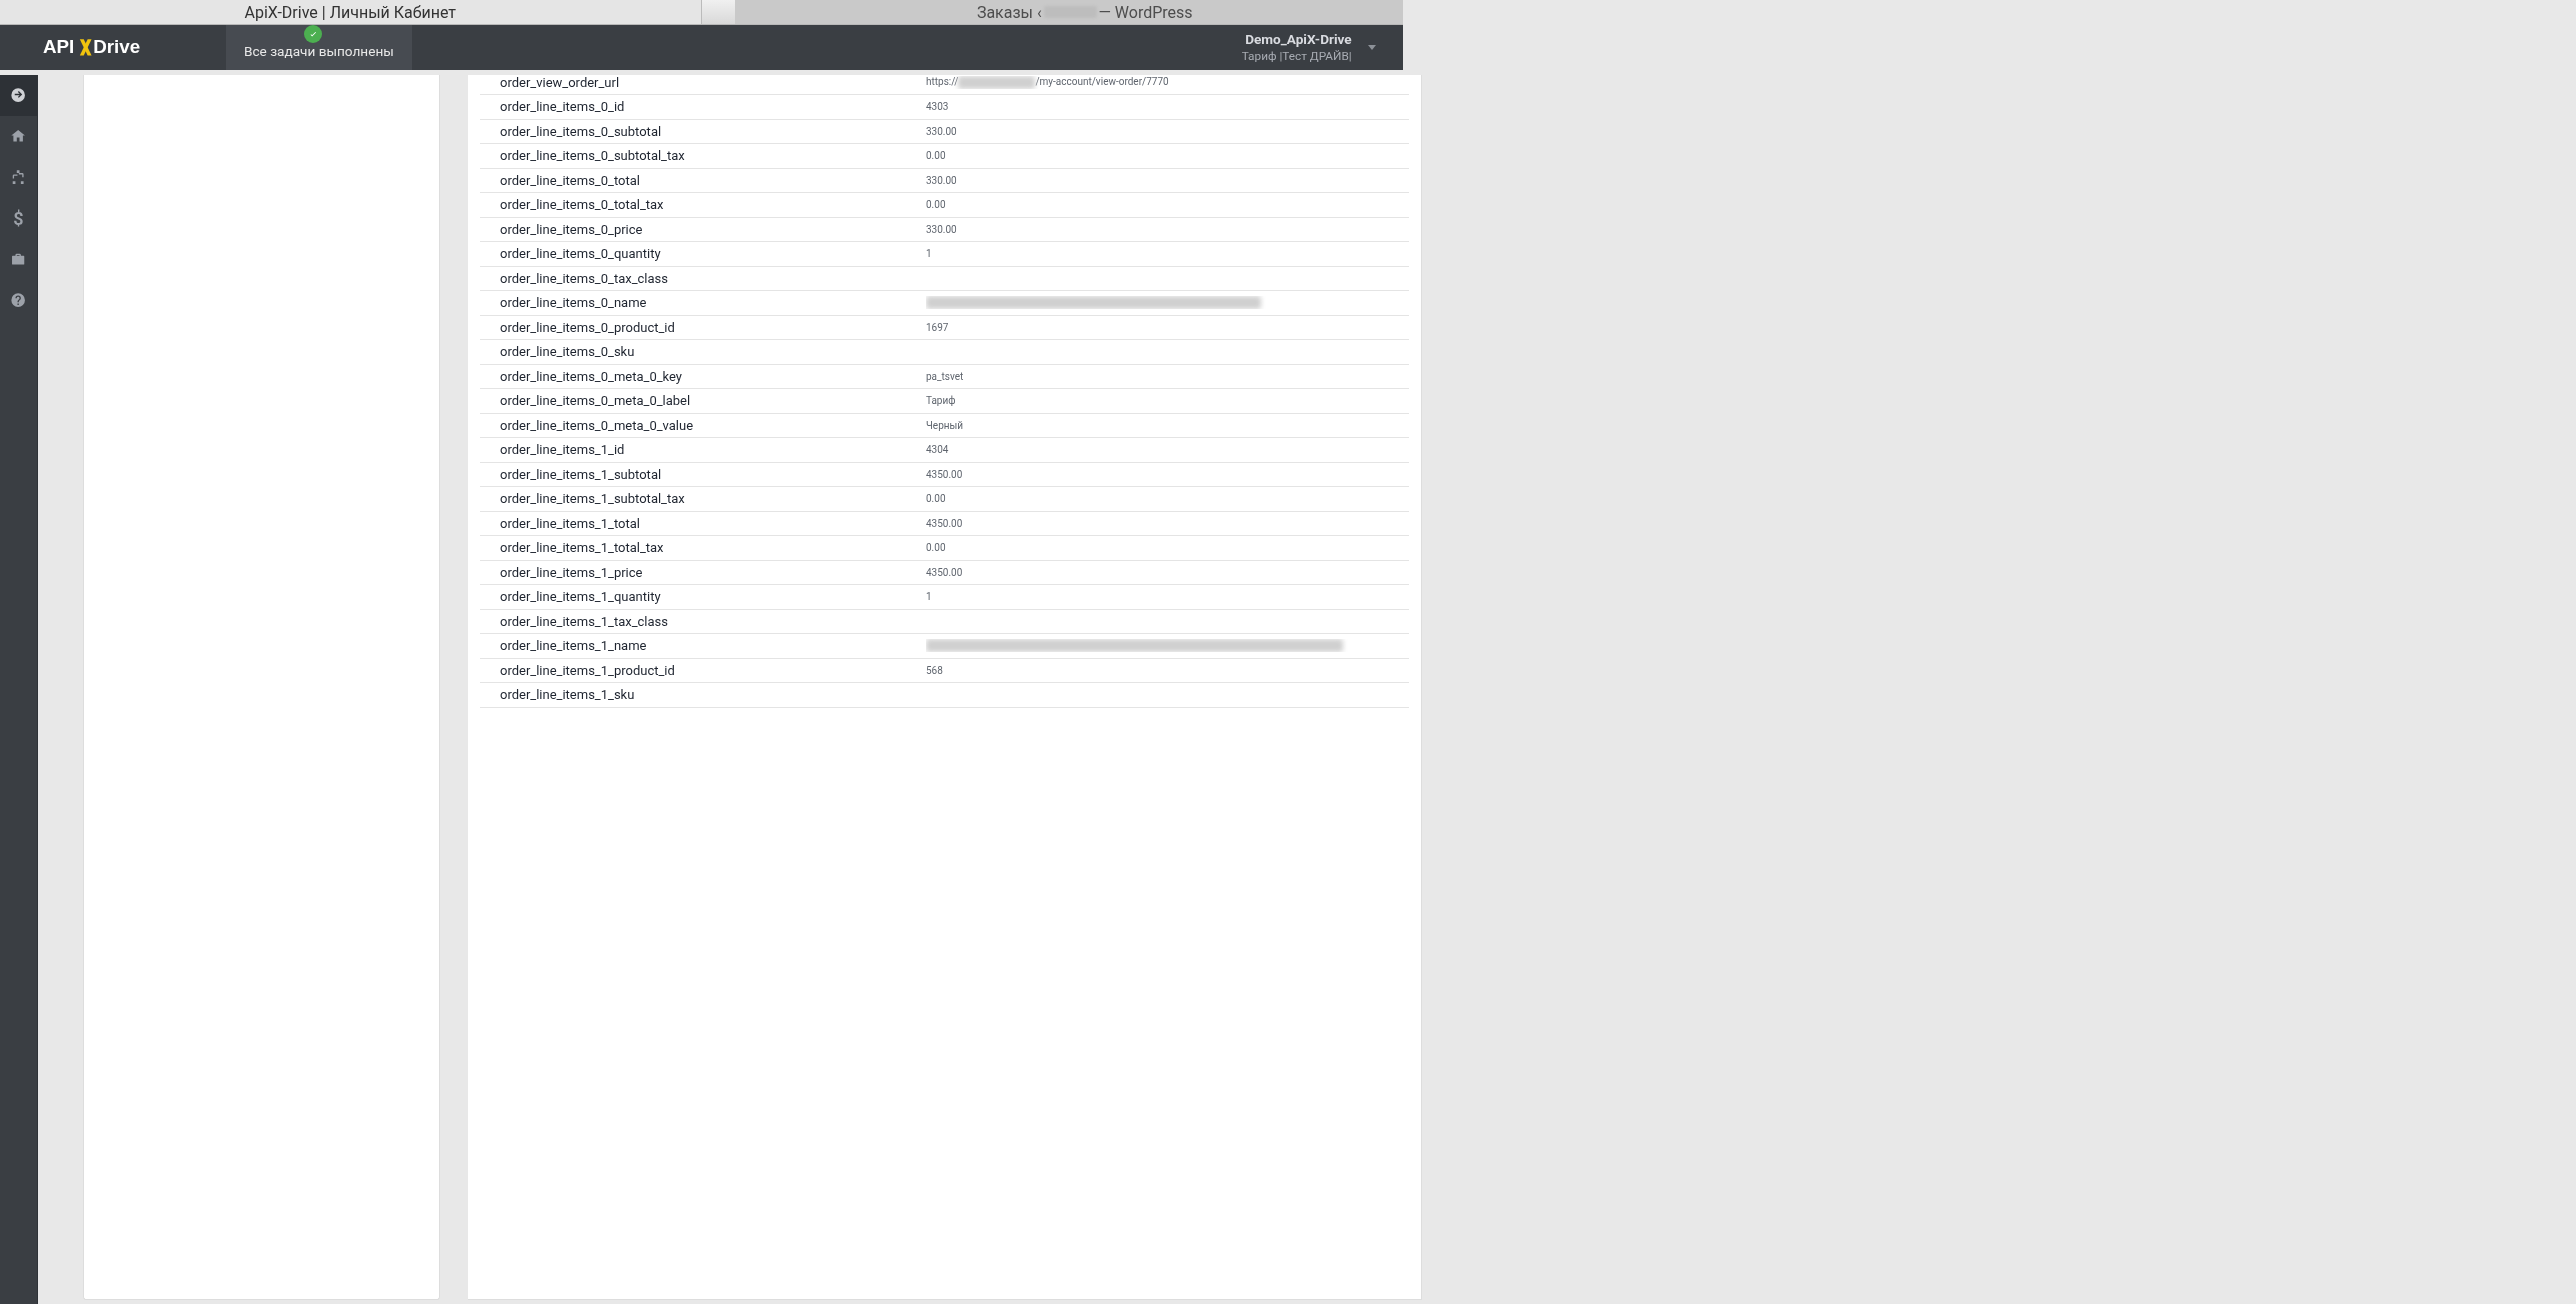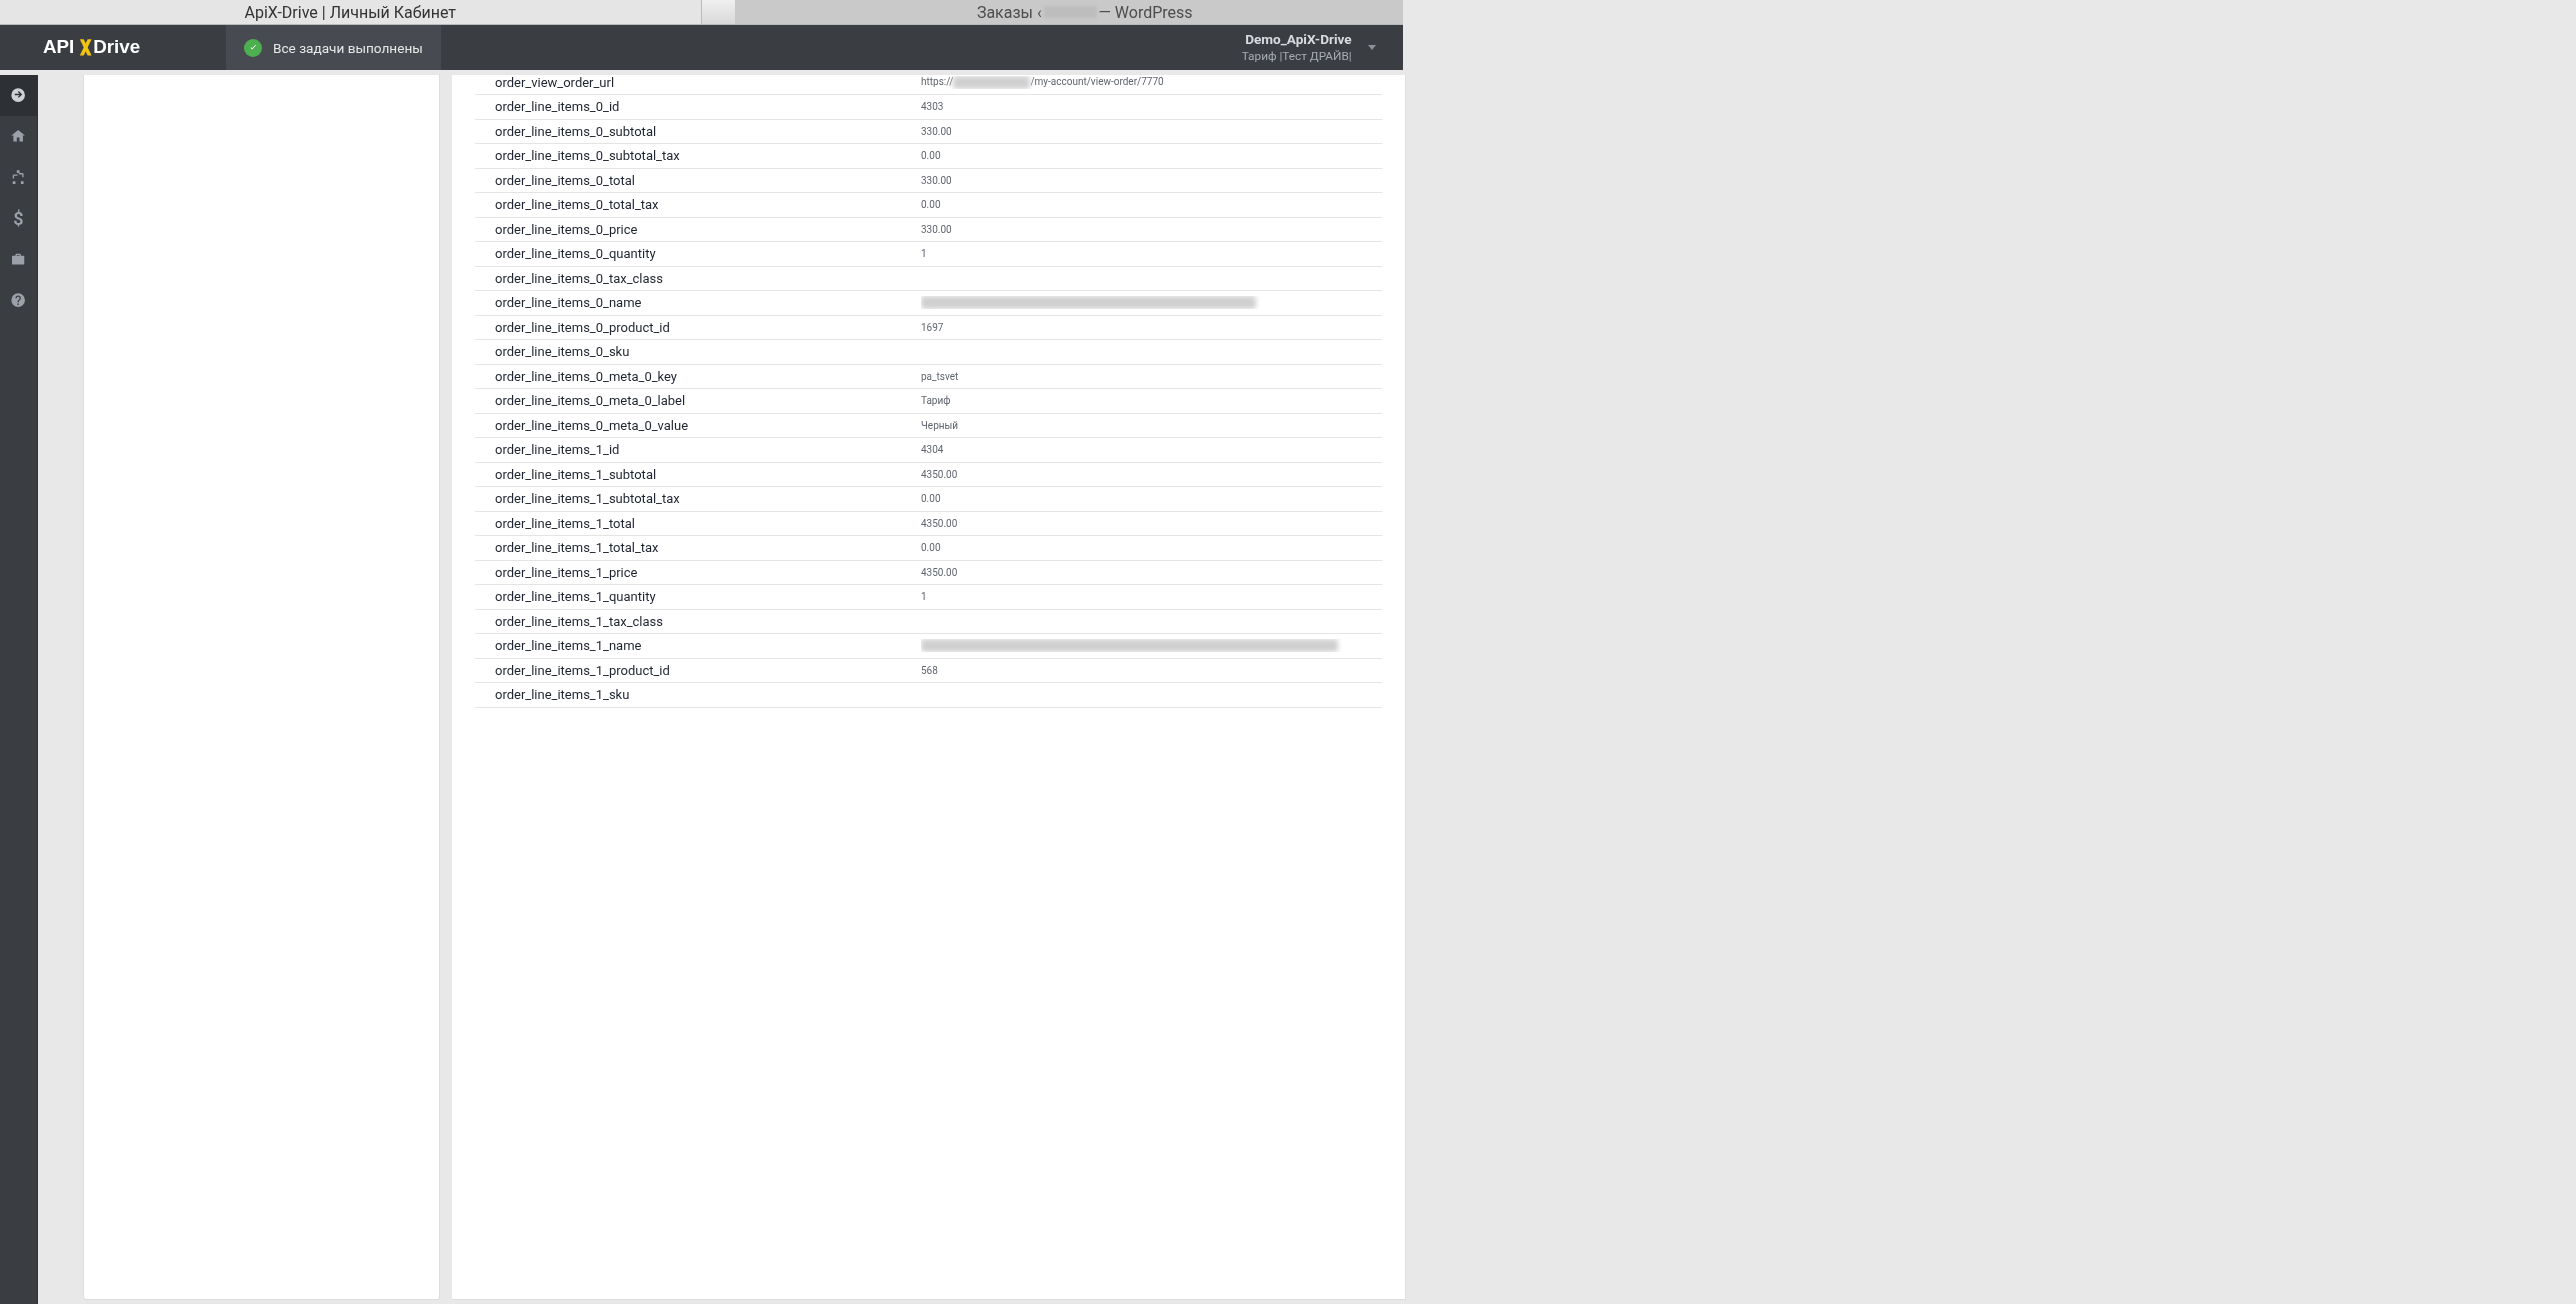--- a/index.html
+++ b/index.html
@@ -57,20 +57,21 @@
     display:flex;
     align-items:center;
     justify-content:center;
   }
   .logo svg { height:23.5px; }
   .status-pill {
     display:flex;
     align-items:center;
     padding:0 18px;
     background:#474b51;
+    flex-direction:column;
   }
   .status-pill .check {
     width:18px;height:18px;border-radius:50%;
     background:#4caf50;
     display:flex;align-items:center;justify-content:center;
     margin-right:11px;
   }
   .status-pill .check svg{width:11px;height:11px;fill:#fff;}
   .status-pill span{color:#e8e8e8;font-size:13.6px;}
   .header-spacer{flex:1;}
@@ -114,27 +115,27 @@
     position:absolute;
     left:45px; top:-4.5px;
     width:357px; height:100%;
     background:#fff;
     border:0.9px solid #ddd;
     border-top:none;
     border-radius:0 0 3.6px 3.6px;
   }
   .card-right{
     position:absolute;
-    left:414px; top:-4.5px;
+    left:430px; top:-4.5px;
     width:954px; height:100%;
     background:#fff;
     border:0.9px solid #ddd;
     border-top:none;
     border-left:none;
-    padding:0 23px;
+    padding:0 12px;
     overflow:hidden;
   }
   .fields-table{width:100%;}
   .fields-row{
     display:flex;
     border-bottom:0.9px solid #e4e4e4;
     min-height:24.5px;
     align-items:center;
     padding:2.7px 0 2.7px 20px;
   }

